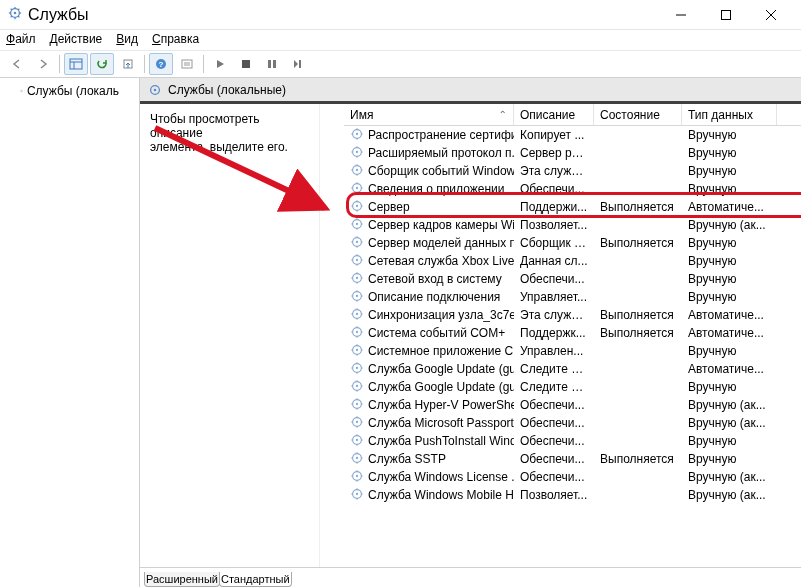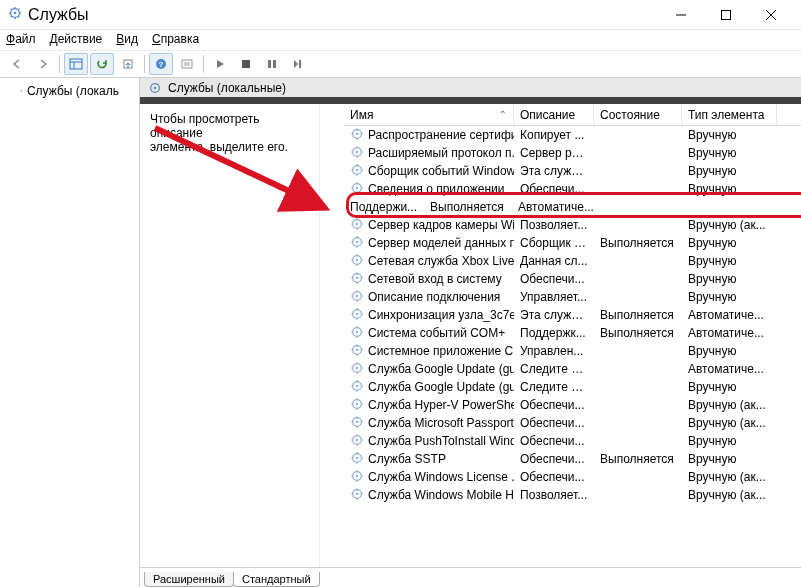--- a/index.html
+++ b/index.html
@@ -12,35 +12,35 @@
   .menubar span { padding: 2px 6px; cursor: default; }
   .menubar span u { text-decoration: underline; }
   .toolbar { height: 28px; border-top: 1px solid #e8e8e8; border-bottom: 1px solid #d0d0d0; display: flex; align-items: center; padding: 0 4px; gap: 0; }
   .tbtn { width: 24px; height: 22px; border: 1px solid transparent; display: flex; align-items: center; justify-content: center; margin: 0 1px; border-radius: 2px; cursor: default; }
   .tbtn.box { border: 1px solid #a8c8e4; background: #e8f0f8; }
   .tsep { width: 1px; height: 18px; background: #c8c8c8; margin: 0 3px; }
   .main { position: relative; display: flex; height: 509px; }
   .tree { width: 140px; border-right: 1px solid #d0d0d0; padding: 4px 0; }
   .tree-item { display: flex; align-items: center; padding: 2px 20px; gap: 4px; white-space: nowrap; overflow: hidden; }
   .content { flex: 1; display: flex; flex-direction: column; }
-  .content-header { background: #e8e8e8; height: 26px; display: flex; align-items: center; padding: 0 8px; gap: 6px; border-bottom: 7px solid #404040; }
+  .content-header { background: #e8e8e8; height: 26px; display: flex; align-items: center; padding: 0 8px; gap: 6px; border-bottom: 3px solid #404040; }
   .content-body { flex: 1; display: flex; background: #fff; overflow: hidden; }
   .desc-panel { width: 180px; padding: 8px 10px; font-size: 12px; color: #000; border-right: 1px solid #eee; }
   .list-panel { flex: 1; overflow: hidden; position: relative; margin-left: 24px; }
   .list-header { display: flex; height: 22px; border-bottom: 1px solid #d8d8d8; background: #fff; position: sticky; top: 0; }
   .lh-col { padding: 2px 6px; border-right: 1px solid #e4e4e4; font-size: 12px; color: #000; display: flex; align-items: center; overflow: hidden; white-space: nowrap; text-overflow: ellipsis; cursor: default; }
   .lh-col.sort::after { content: "⌃"; font-size: 10px; margin-left: auto; padding-left: 10px; color: #666; }
   .rows { overflow-y: auto; height: 440px; }
   .row { display: flex; align-items: center; height: 18px; cursor: default; }
   .cell { padding: 0 6px; font-size: 12px; white-space: nowrap; overflow: hidden; text-overflow: ellipsis; }
   .cell.name { display: flex; align-items: center; gap: 4px; }
   .highlight-box { position: absolute; border: 3px solid #d81324; border-radius: 10px; pointer-events: none; }
   .arrow-svg { position: absolute; pointer-events: none; }
   .tabs { height: 20px; border-top: 1px solid #d0d0d0; display: flex; align-items: flex-end; padding: 0 4px; font-size: 11px; }
-  .tab { padding: 1px 8px; border: 1px solid #a8a8a8; border-top: none; background: #f4f4f4; margin-right: -1px; border-radius: 0 0 4px 4px; cursor: default; }
+  .tab { padding: 1px 1px; border: 1px solid #a8a8a8; border-top: none; background: #f4f4f4; margin-right: -1px; border-radius: 0 0 4px 4px; cursor: default; }
   .tab.active { background: #fff; }
   .gear-svg { width: 14px; height: 14px; }
 </style>
 </head>
 <body>
 
 <div class="titlebar">
   <span class="icon">
     <svg class="gear-svg" viewBox="0 0 16 16">
         <circle cx="8" cy="8" r="5" fill="none" stroke="#5a8bc6" stroke-width="1.5"></circle>
@@ -178,21 +178,21 @@
       <div class="desc-panel">
         <div>Чтобы просмотреть описание</div>
         <div>элемента, выделите его.</div>
       </div>
 
       <div class="list-panel">
         <div class="list-header">
           <div class="lh-col sort" id="col-name" style="width: 170px;">Имя</div>
           <div class="lh-col" id="col-desc" style="width: 80px;">Описание</div>
           <div class="lh-col" id="col-state" style="width: 88px;">Состояние</div>
-          <div class="lh-col" id="col-start" style="width: 95px;">Тип элемента</div>
+          <div class="lh-col" id="col-start" style="width: 95px;">Тип данных</div>
         </div>
         <div class="rows" id="rows">
             <div class="row">
               <div class="cell name" style="width:170px">
                 <span><svg width="14" height="14" viewBox="0 0 16 16">
                     <circle cx="8" cy="8" r="5" fill="none" stroke="#8aaad0" stroke-width="1.3"></circle>
                     <circle cx="8" cy="8" r="1.3" fill="#8aaad0"></circle>
                     <g stroke="#8aaad0" stroke-width="1.3">
                       <line x1="8" y1="1.5" x2="8" y2="3"></line>
                       <line x1="8" y1="13" x2="8" y2="14.5"></line>
@@ -254,20 +254,33 @@
                       <line x1="13" y1="8" x2="14.5" y2="8"></line>
                     </g>
                   </svg></span>
                 <span>Сведения о приложении</span>
               </div>
               <div class="cell" style="width:80px">Обеспечи...</div>
               <div class="cell" style="width:88px"></div>
               <div class="cell" style="width:95px">Вручную</div>
             </div>
             <div class="row">
+              <div class="cell name" style="width:170px">
+                <span><svg width="14" height="14" viewBox="0 0 16 16">
+                    <circle cx="8" cy="8" r="5" fill="none" stroke="#8aaad0" stroke-width="1.3"></circle>
+                    <circle cx="8" cy="8" r="1.3" fill="#8aaad0"></circle>
+                    <g stroke="#8aaad0" stroke-width="1.3">
+                      <line x1="8" y1="1.5" x2="8" y2="3"></line>
+                      <line x1="8" y1="13" x2="8" y2="14.5"></line>
+                      <line x1="1.5" y1="8" x2="3" y2="8"></line>
+                      <line x1="13" y1="8" x2="14.5" y2="8"></line>
+                    </g>
+                  </svg></span>
+                <span>Сервер</span>
+              </div>
               <div class="cell" style="width:80px">Поддержи...</div>
               <div class="cell" style="width:88px">Выполняется</div>
               <div class="cell" style="width:95px">Автоматиче...</div>
             </div>
             <div class="row">
               <div class="cell name" style="width:170px">
                 <span><svg width="14" height="14" viewBox="0 0 16 16">
                     <circle cx="8" cy="8" r="5" fill="none" stroke="#8aaad0" stroke-width="1.3"></circle>
                     <circle cx="8" cy="8" r="1.3" fill="#8aaad0"></circle>
                     <g stroke="#8aaad0" stroke-width="1.3">

